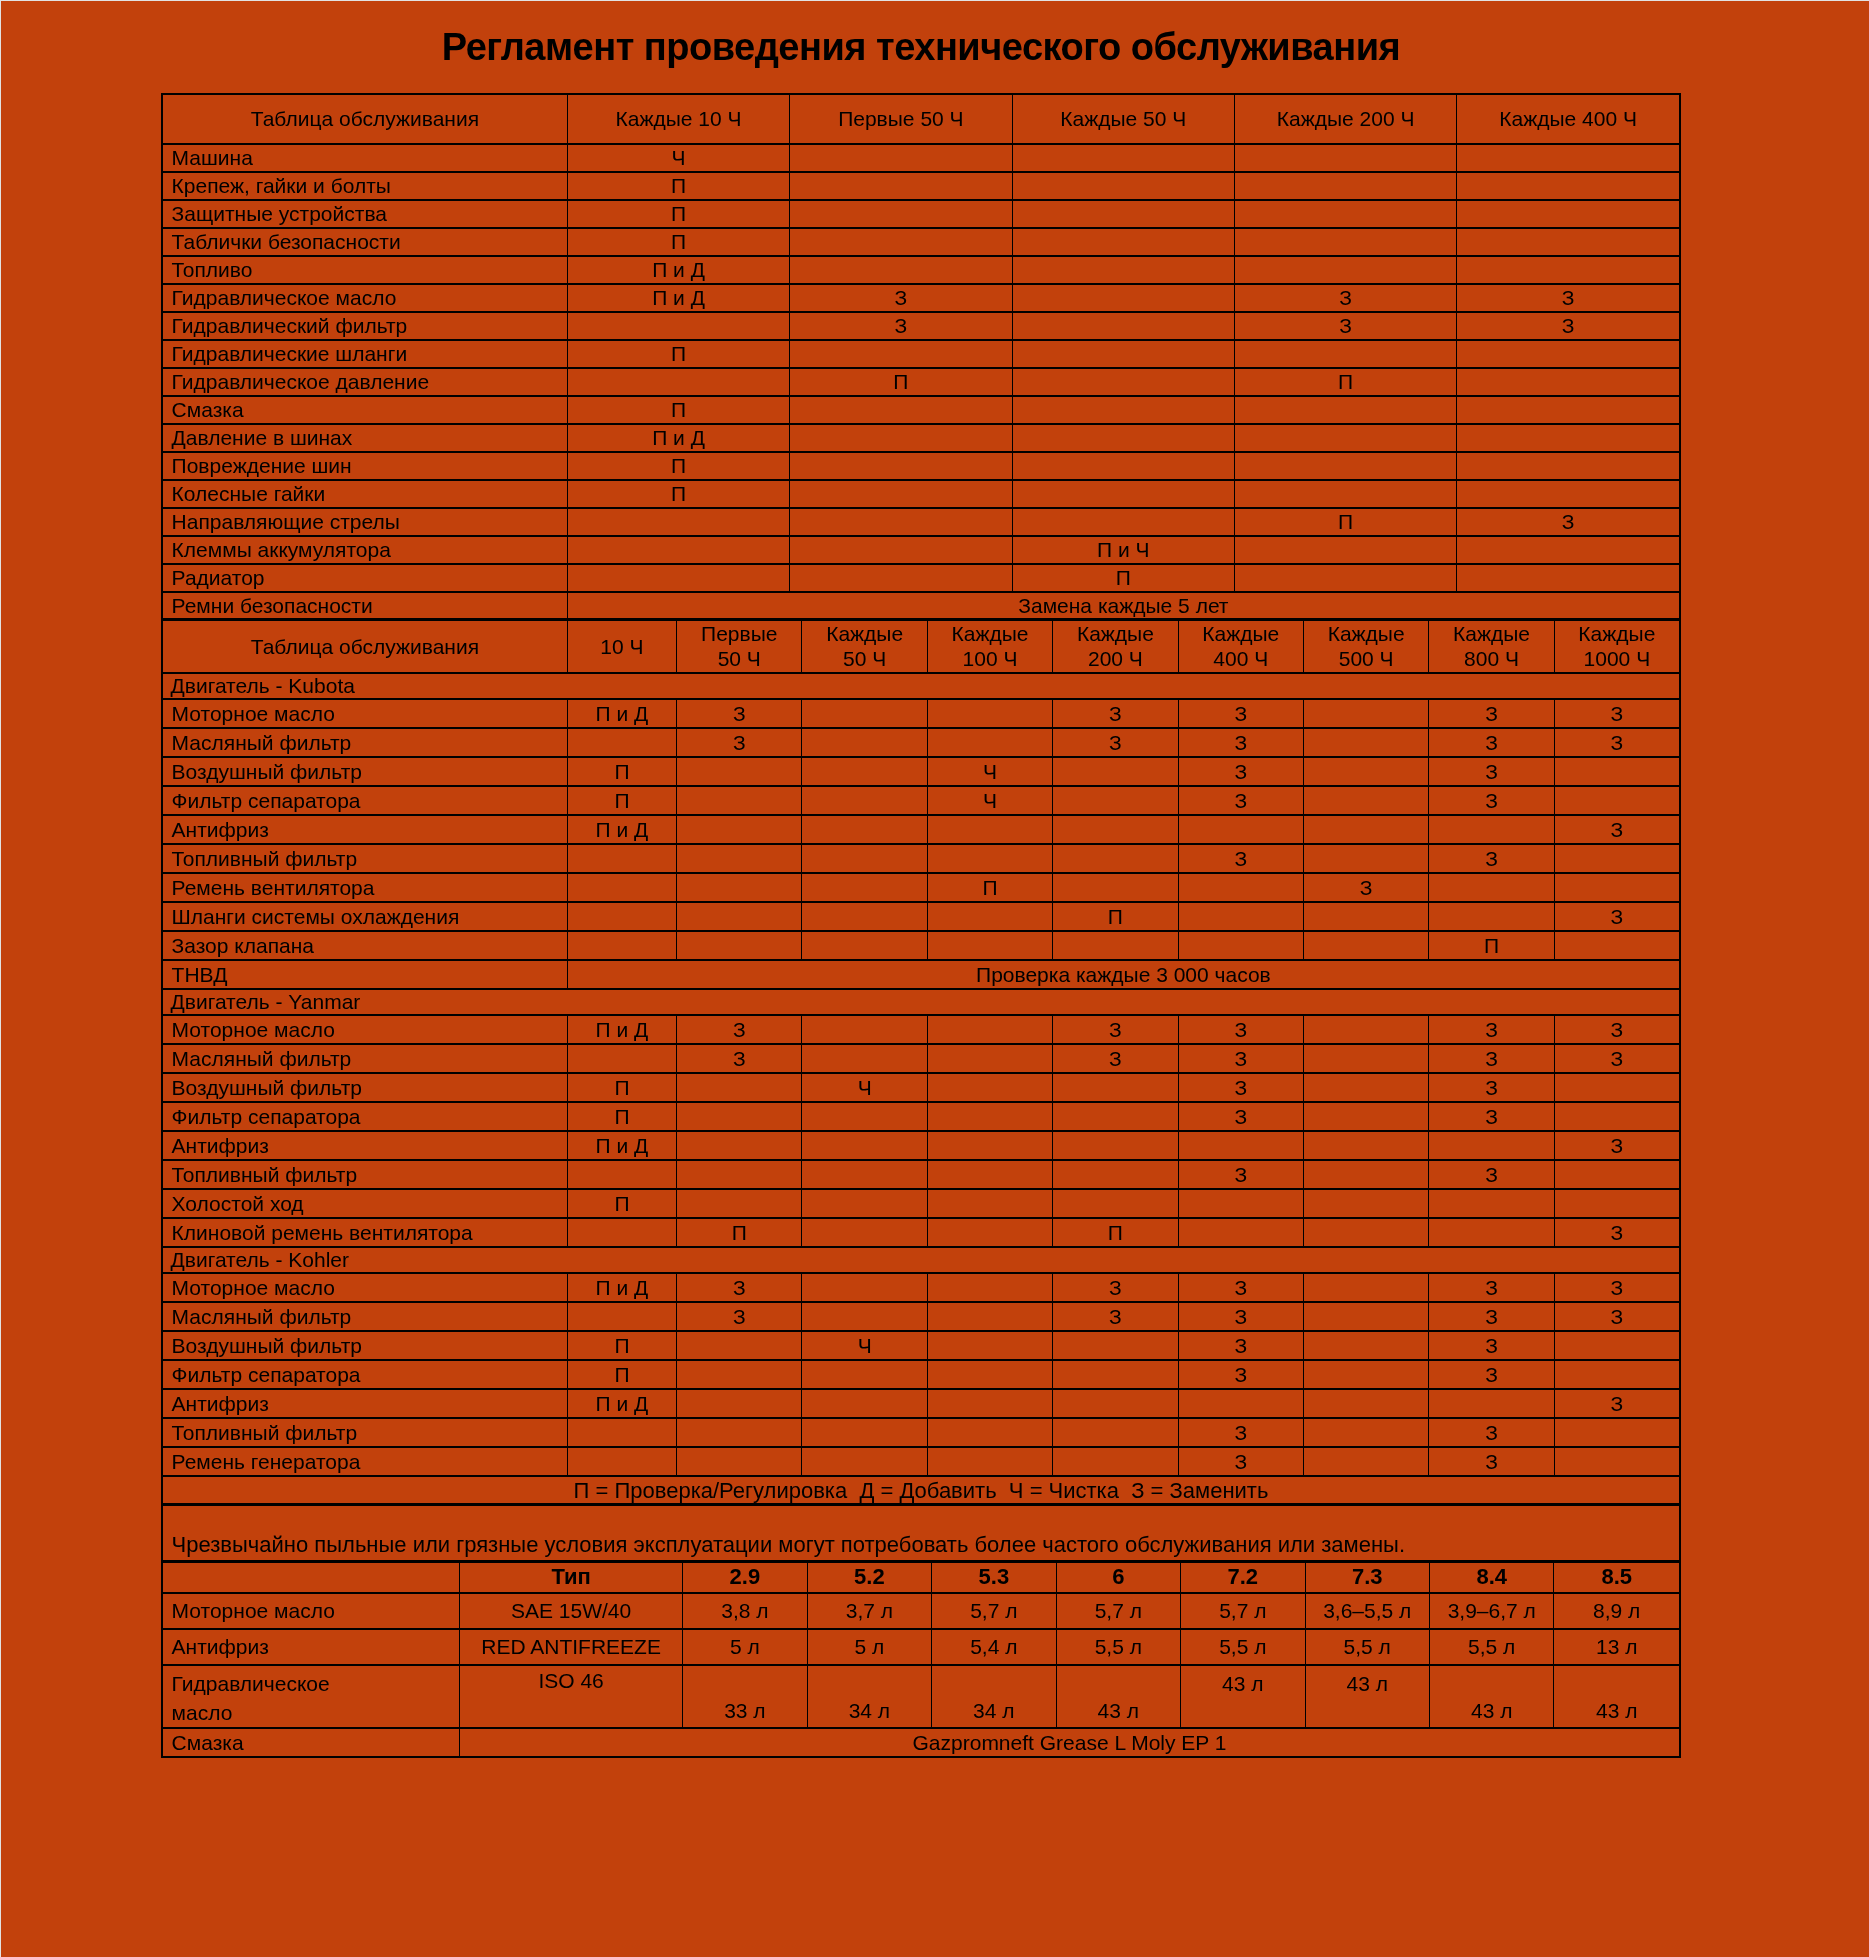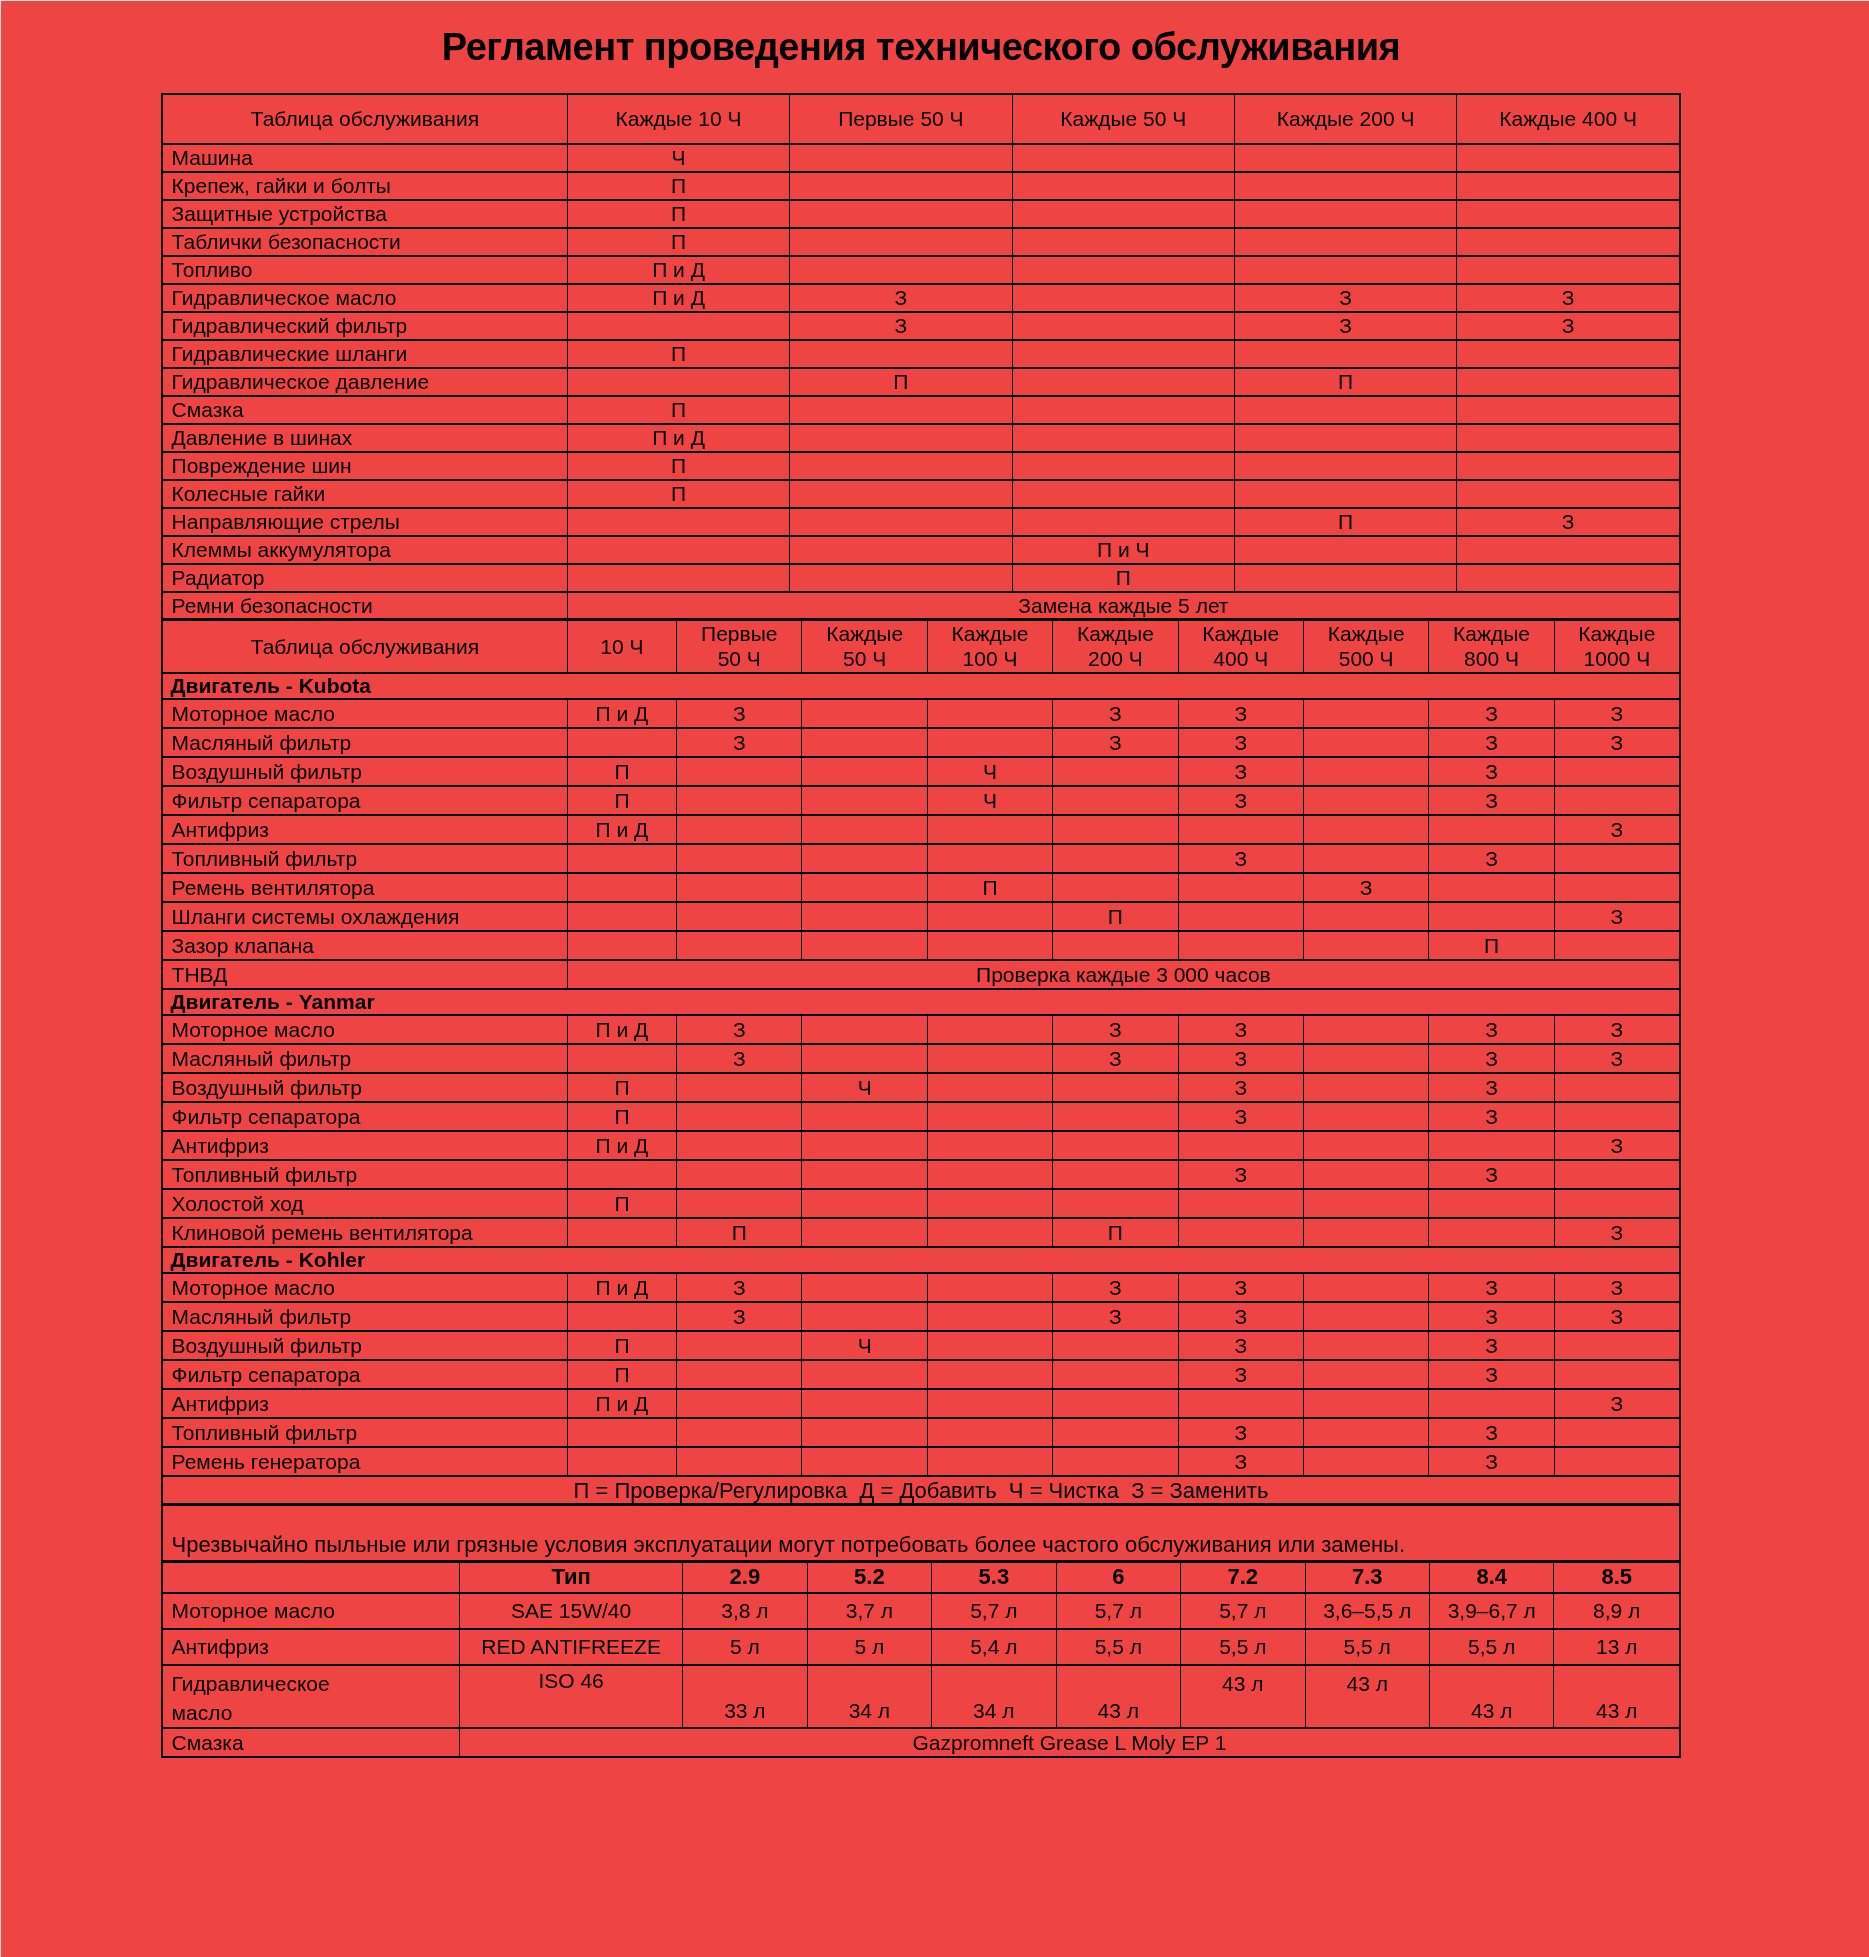--- a/index.html
+++ b/index.html
@@ -1,21 +1,21 @@
 <!DOCTYPE html>
 <html><head>
 <meta charset="utf-8">
 <style>
   * { box-sizing: border-box; margin: 0; padding: 0; }
   html, body { background: #f5f5f5; }
   .page {
     position: relative;
     width: 1870px;
     height: 1958px;
-    background: #ef4444;
+    background: #c2410c;
     border: 1px solid #e2e2e2;
     font-family: "Liberation Sans", "DejaVu Sans", sans-serif;
     color: #000;
     overflow: hidden;
   }
   .content { margin-left: 160px; width: 1520px; }
   .doc-title {
     margin-top: 25px;
     margin-bottom: 24px;
     text-align: center;
@@ -44,21 +44,21 @@
   
   #t1 th { height: 50px; }
   #t1 td { height: 28px; }
   
   #t2 { margin-top: -2.9px; }
   #t2 th { height: 54px; white-space: pre-line; line-height: 25px; }
   #t2 td { height: 29px; }
   #t2 tr.section-row td {
     height: 26px;
     text-align: left;
-    font-weight: 700;
+    font-weight: 400;
     padding-left: 7.6px;
   }
   td.lbl {
     text-align: left;
     padding-left: 8.6px;
   }
   td.span-cell { font-size: 21px; }
   td.legend-cell { white-space: pre-wrap; font-size: 22px; height: 29px; }
   
   .note-box {

